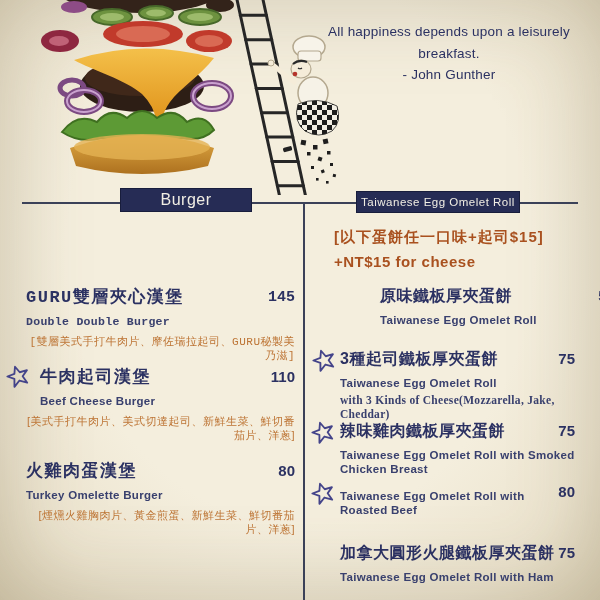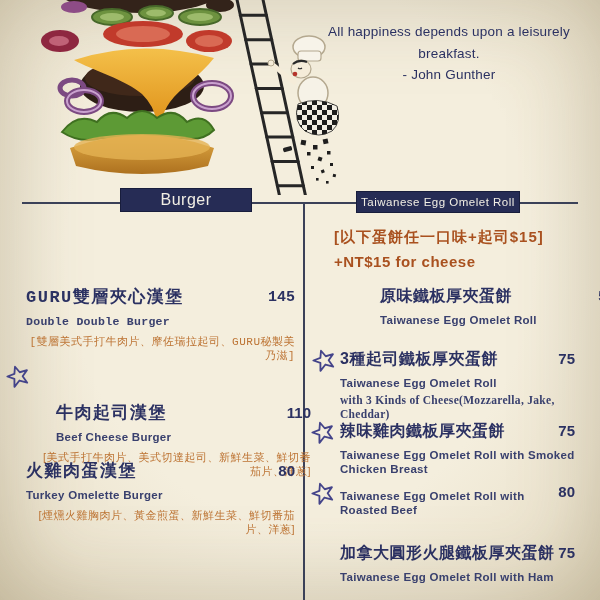--- a/index.html
+++ b/index.html
@@ -167,21 +167,21 @@
   <div class="item item-l" style="left:26px;top:288px;width:269px;font-family:Liberation Mono, monospace;">
     <div class="zh">GURU雙層夾心漢堡</div>
     <div class="price">145</div>
     <div class="en">Double Double Burger</div>
     <div class="desc">[雙層美式手打牛肉片、摩佐瑞拉起司、GURU秘製美乃滋]</div>
   </div>
 
   <svg class="star" style="left:5px;top:363px;" viewBox="0 0 24 24">
     <path d="M12 3 L14.6 9.2 L21.5 9.4 L16 13.6 L18.2 20.5 L12 16.4 L5.8 20.5 L8 13.6 L2.5 9.4 L9.4 9.2 Z" fill="none" stroke="#44448a" stroke-width="1.7" stroke-linejoin="round" transform="rotate(-18 12 12)"></path>
   </svg>
-  <div class="item item-l" style="left:56px;top:367px;width:255px;margin-top:36px;">
+  <div class="item item-l" style="left:40px;top:367px;width:255px;">
     <div class="zh">牛肉起司漢堡</div>
     <div class="price">110</div>
     <div class="en">Beef Cheese Burger</div>
     <div class="desc" style="margin-left:-14px;">[美式手打牛肉片、美式切達起司、新鮮生菜、鮮切番茄片、洋蔥]</div>
   </div>
 
   <div class="item item-l" style="left:26px;top:461px;width:269px;">
     <div class="zh">火雞肉蛋漢堡</div>
     <div class="price">80</div>
     <div class="en">Turkey Omelette Burger</div>

